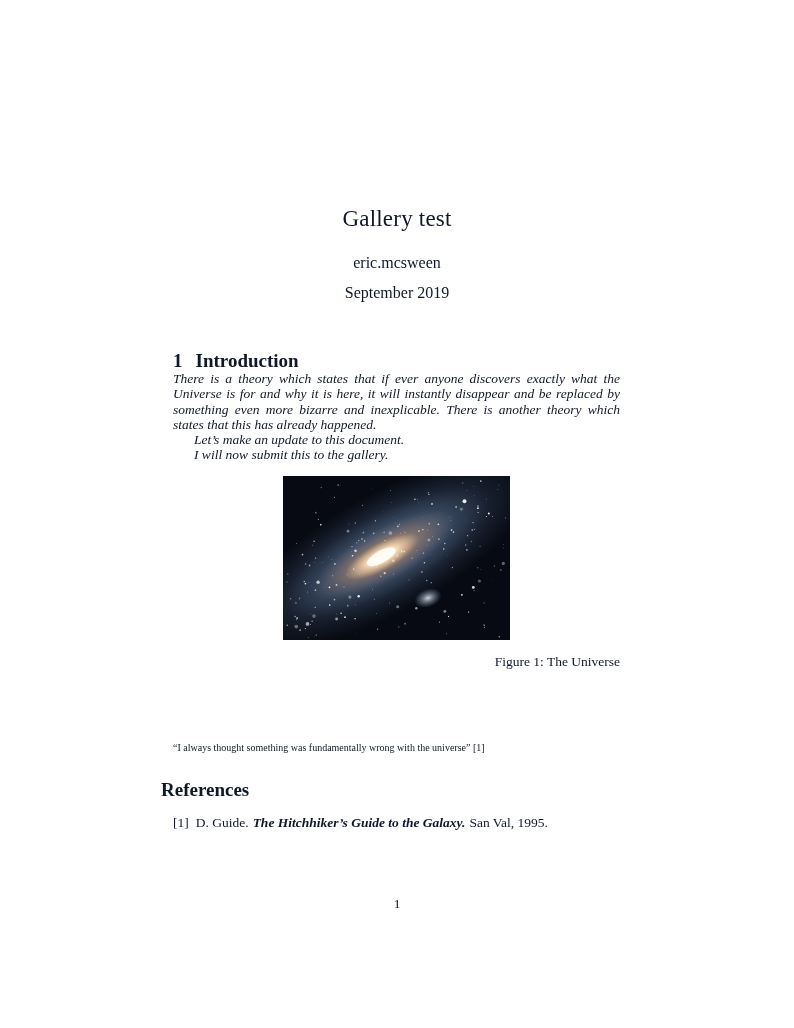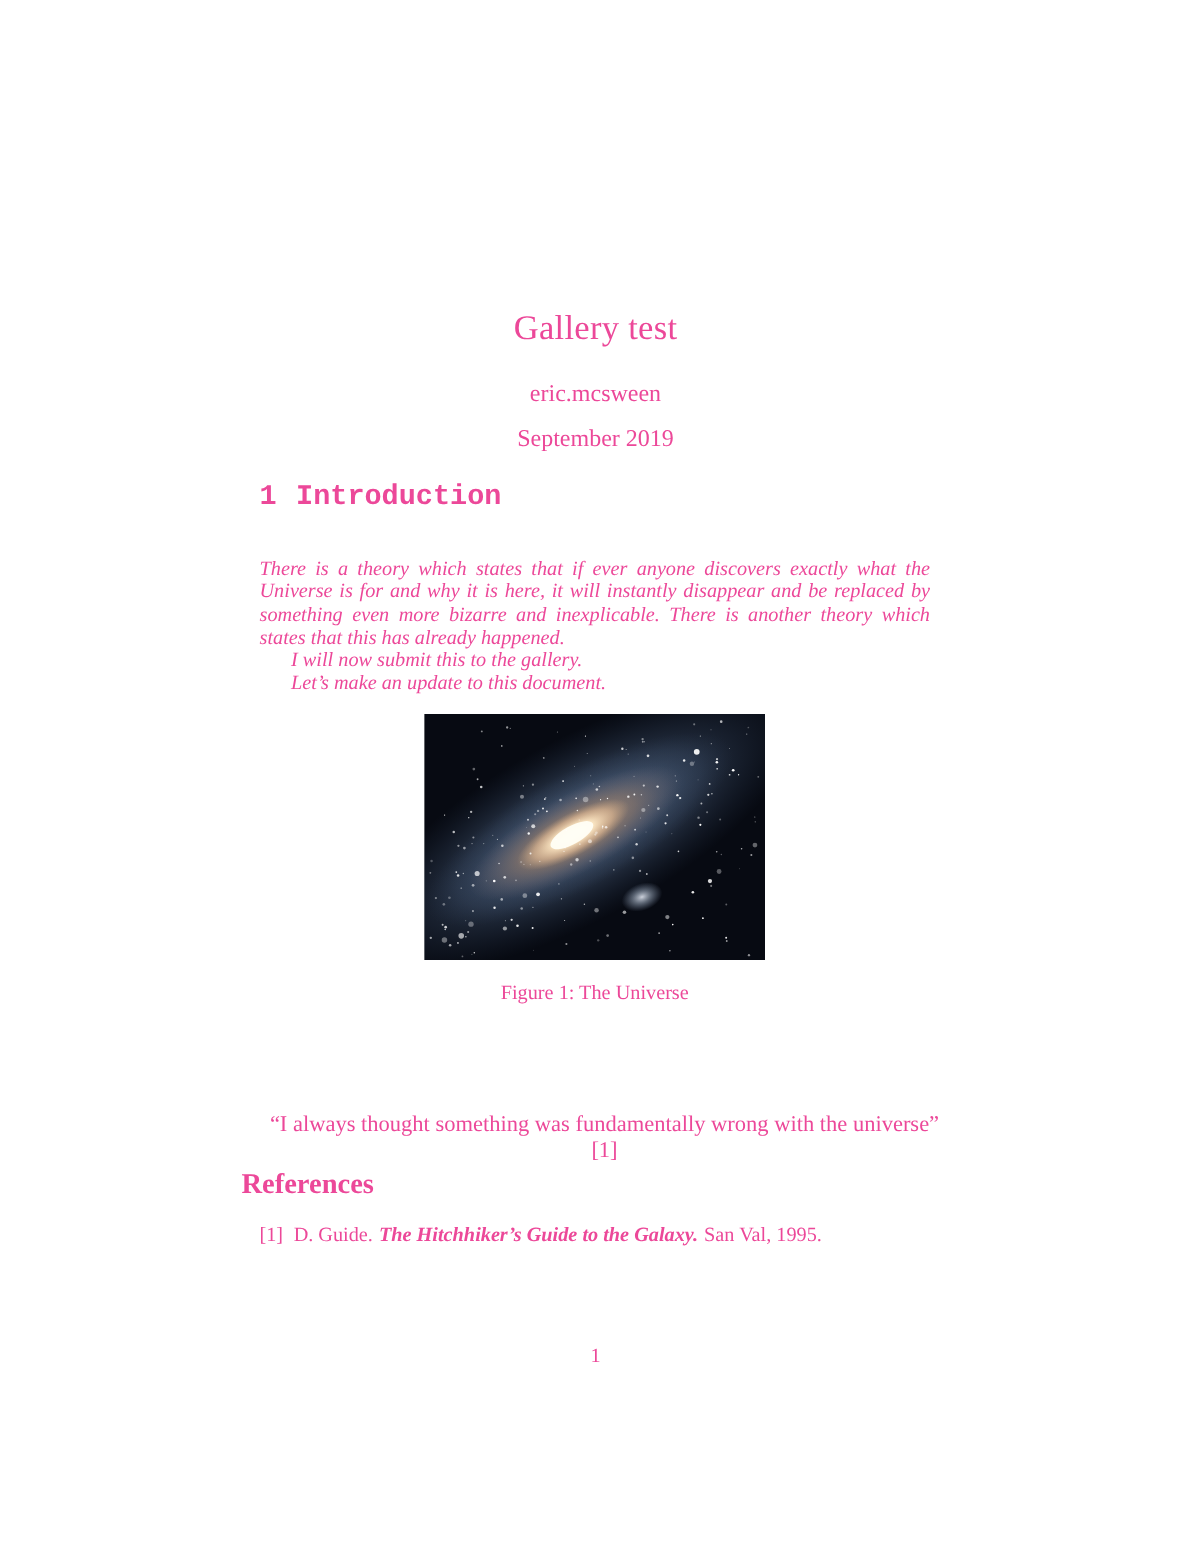--- a/index.html
+++ b/index.html
@@ -1,60 +1,59 @@
 <!DOCTYPE html>
 <html><head>
 <meta charset="utf-8">
 <style>
   html, body { margin: 0; padding: 0; background: #ffffff; }
   .page {
     position: relative;
     width: 794px;
     height: 932px;
     background: #ffffff;
-    color: #ec4899;
+    color: #0f172a;
     font-family: "Liberation Serif", "DejaVu Serif", serif;
     overflow: hidden;
   }
   .abs { position: absolute; }
   .center { text-align: center; }
   .doc-title {
     top: 206px; left: 0; width: 794px;
     font-size: 23px; letter-spacing: 0.2px;
   }
   .doc-author { top: 254px; left: 0; width: 794px; font-size: 16px; }
   .doc-date   { top: 284px; left: 0; width: 794px; font-size: 16px; }
   .sec-heading {
     left: 173px; width: 460px;
     font-size: 19px; font-weight: bold;
   }
   .sec-heading .sec-num { display: inline-block; margin-right: 13px; }
-  .sec1-heading { top: 320px; font-family: Liberation Mono, monospace; }
+  .sec1-heading { top: 350px; }
   .sec2-heading { top: 708px; }
   .refs-heading { top: 779px; font-size: 19px; font-weight: bold; left: 161px; width: 460px; }
   .body-block {
     top: 371px; left: 173px; width: 447px;
     font-size: 13.5px; line-height: 15.3px;
     text-align: justify;
   }
   .body-block p { margin: 0; font-style: italic; }
   .body-block p.indent { text-indent: 21px; }
   .figure-wrap {
     top: 476px; left: 283px; width: 227px; height: 164px;
     background: #070a12;
   }
   .figure-wrap svg { display: block; }
   .figure-caption {
     top: 654px; left: 173px; width: 447px;
-    font-size: 13.5px; text-align: center;
+    font-size: 13.5px; text-align: right;
   }
   .quote-line {
     top: 742px; left: 173px; width: 460px;
-    font-size: 15px;
-    text-align: center;
+    font-size: 10px;
   }
   .ref-entry {
     top: 815px; left: 173px; width: 460px;
     font-size: 13.5px; display: flex;
   }
   .ref-label { margin-right: 7px; }
   .ref-text span { margin-right: 4px; }
   .ref-title { font-style: italic; font-weight: bold; }
   .page-number {
     top: 896px; left: 0; width: 794px;
@@ -69,22 +68,22 @@
   <div class="abs doc-title center">Gallery test</div>
   <div class="abs doc-author center">eric.mcsween</div>
   <div class="abs doc-date center">September 2019</div>
 
   <div class="abs sec-heading sec1-heading">
     <span class="sec-num">1</span><span>Introduction</span>
   </div>
 
   <div class="abs body-block">
     <p>There is a theory which states that if ever anyone discovers exactly what the Universe is for and why it is here, it will instantly disappear and be replaced by something even more bizarre and inexplicable. There is another theory which states that this has already happened.</p>
+    <p class="indent">Let’s make an update to this document.</p>
     <p class="indent">I will now submit this to the gallery.</p>
-    <p class="indent">Let’s make an update to this document.</p>
   </div>
 
   <div class="abs figure-wrap">
     <svg width="227" height="164" viewBox="0 0 227 164" xmlns="http://www.w3.org/2000/svg">
       <defs>
         <radialGradient id="gOuter" cx="50%" cy="50%" r="50%">
           <stop offset="0%" stop-color="rgba(125,150,180,0.55)"></stop>
           <stop offset="55%" stop-color="rgba(90,115,150,0.35)"></stop>
           <stop offset="100%" stop-color="rgba(55,75,105,0)"></stop>
         </radialGradient>

